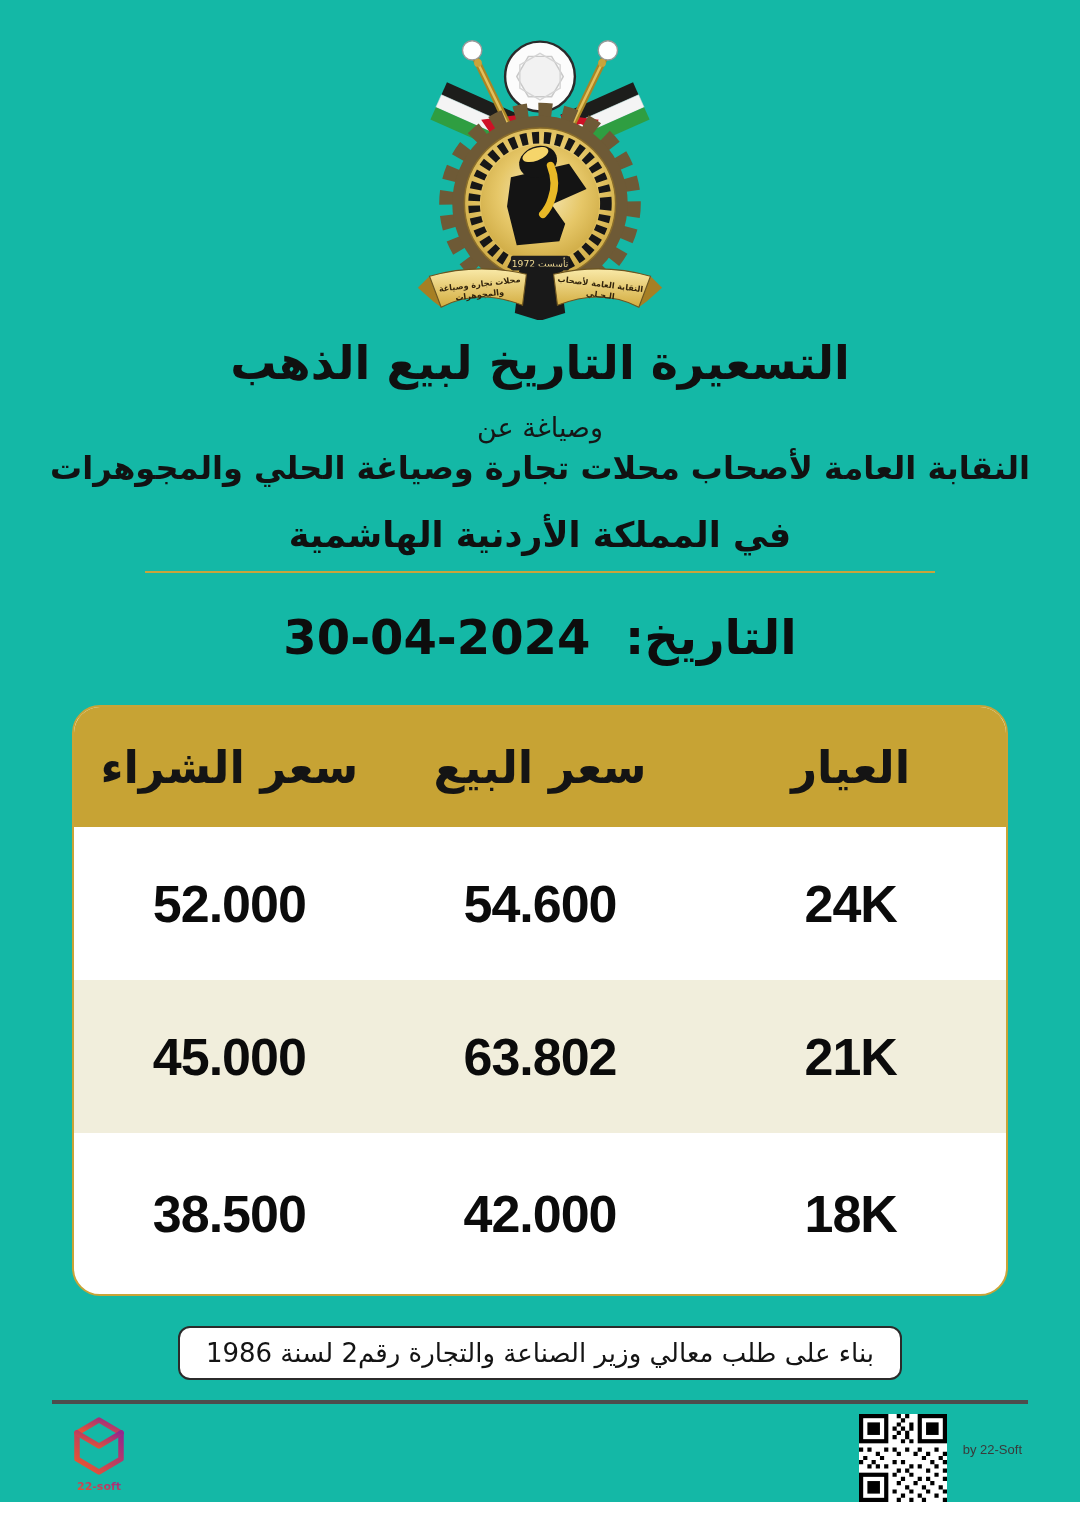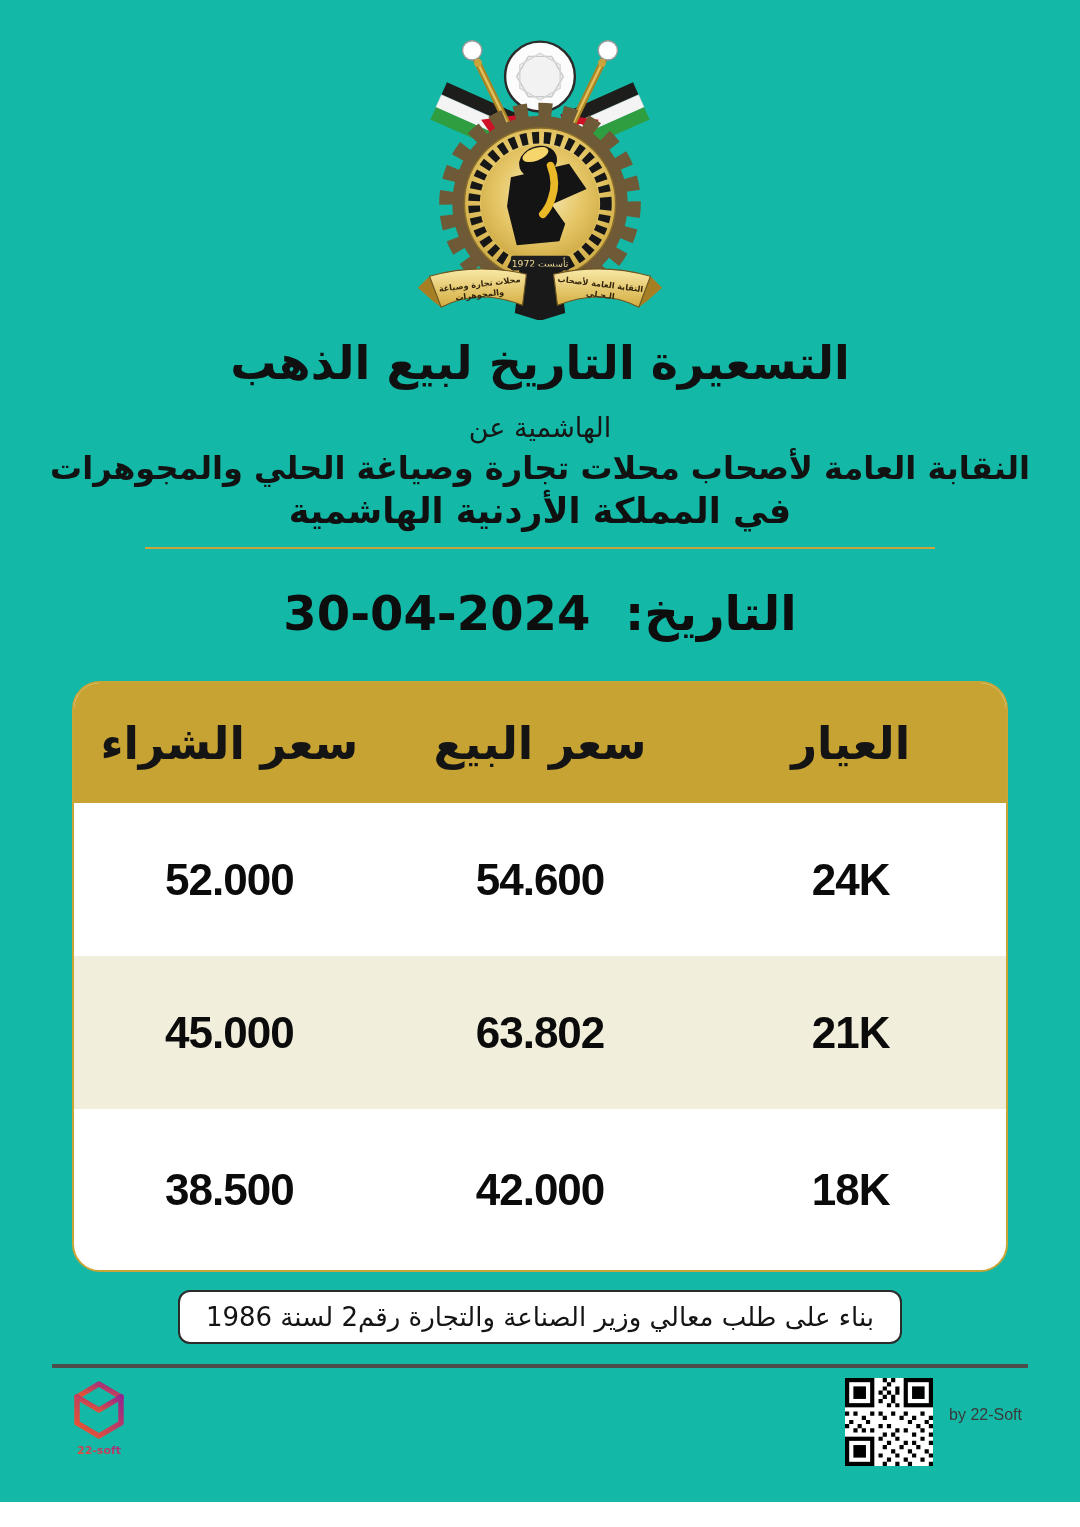--- a/index.html
+++ b/index.html
@@ -8,21 +8,21 @@
     position:relative; width:1080px; height:1502px; margin:0 auto;
     background:#14b8a6; overflow:hidden; color:#111;
   }
   .logo-wrap { text-align:center; padding-top:24px; }
   .title {
     margin-top:12px; text-align:center; font-size:46px; font-weight:700;
     color:#101010; letter-spacing:0;
   }
   .issued { margin-top:22px; text-align:center; font-size:27px; color:#161616; }
   .syndicate { margin-top:6px; text-align:center; font-size:32px; font-weight:600; color:#121212; }
-  .kingdom { margin-top:4px; text-align:center; font-size:35px; font-weight:700; color:#101010; }
+  .kingdom { margin-top:28px; text-align:center; font-size:35px; font-weight:700; color:#101010; }
   .gold-rule {
     width:790px; height:2px; margin:16px auto 0 auto; border:0;
     background:#C9A43C;
   }
   .date-line {
     margin-top:36px; text-align:center; font-size:48px; font-weight:700; color:#0d0d0d;
     direction:rtl;
   }
   .date-line .date-num { direction:ltr; unicode-bidi:embed; margin-right:18px; letter-spacing:1px; }
 
@@ -37,37 +37,37 @@
     font-size:45px; font-weight:700; color:#141414; text-align:center;
   }
   .t-row {
     direction:rtl; display:grid; grid-template-columns:1fr 1fr 1fr;
     height:153px; align-items:center; text-align:center;
   }
   .t-row.alt { background:#F1EEDC; }
   .t-row.last { height:161px; }
   .num, .karat {
     font-family:"Liberation Sans","DejaVu Sans",sans-serif;
-    font-weight:800; font-size:44px; color:#0b0b0b; letter-spacing:-1px;
+    font-weight:800; font-size:52px; color:#0b0b0b; letter-spacing:-1px;
   }
   .footnote-box {
-    direction:rtl; width:fit-content; margin:18px auto 0 auto;
+    direction:rtl; width:fit-content; margin:30px auto 0 auto;
     border:2px solid #2b2b2b; border-radius:12px;
     padding:10px 26px; font-size:26px; color:#141414; background:#fff;
   }
   .dark-rule {
     width:976px; height:4px; margin:20px auto 0 auto; border:0; background:#4d4d4d;
   }
   .footer {
     margin-top:10px; padding:0 58px; display:flex;
     justify-content:space-between; align-items:flex-start;
   }
   .brand-block { display:flex; flex-direction:column; align-items:center; margin-left:6px; }
   .credit-block { display:flex; align-items:flex-start; }
-  .credit-text { font-size:16px; color:#3a3a3a; margin-left:16px; margin-top:28px;
+  .credit-text { font-size:13px; color:#3a3a3a; margin-left:16px; margin-top:28px;
     font-family:"Liberation Sans","DejaVu Sans",sans-serif; }
 </style>
 </head>
 <body>
 
 <div class="page">
 
   <div class="logo-wrap">
     <svg width="252" height="296" viewBox="0 0 260 305">
       <defs>
@@ -133,21 +133,21 @@
         <path d="M244,260 Q194,246 144,258 L148,290 Q194,272 232,292 Z" fill="url(#ribbonGrad)" stroke="#6d5520" stroke-width="1.2"></path>
         <text transform="translate(68,271) rotate(-7)" font-size="8.4" font-weight="bold" fill="#33240c" text-anchor="middle">محلات تجارة وصياغة</text>
         <text transform="translate(68,282) rotate(-7)" font-size="8.4" font-weight="bold" fill="#33240c" text-anchor="middle">والمجوهرات</text>
         <text transform="translate(192,271) rotate(7)" font-size="8.4" font-weight="bold" fill="#33240c" text-anchor="middle">النقابة العامة لأصحاب</text>
         <text transform="translate(192,282) rotate(7)" font-size="8.4" font-weight="bold" fill="#33240c" text-anchor="middle">الـحـلي</text>
       </g>
     </svg>
   </div>
 
   <h1 class="title" dir="rtl">التسعيرة التاريخ لبيع الذهب</h1>
-  <div class="issued" dir="rtl">الهاشمية عن</div>
+  <div class="issued" dir="rtl">وصياغة عن</div>
   <div class="syndicate" dir="rtl">النقابة العامة لأصحاب محلات تجارة وصياغة الحلي والمجوهرات</div>
   <div class="kingdom" dir="rtl">في المملكة الأردنية الهاشمية</div>
   <hr class="gold-rule">
 
   <div class="date-line">
     <span>التاريخ:</span>
     <span class="date-num">30-04-2024</span>
   </div>
 
   <div class="price-table">

